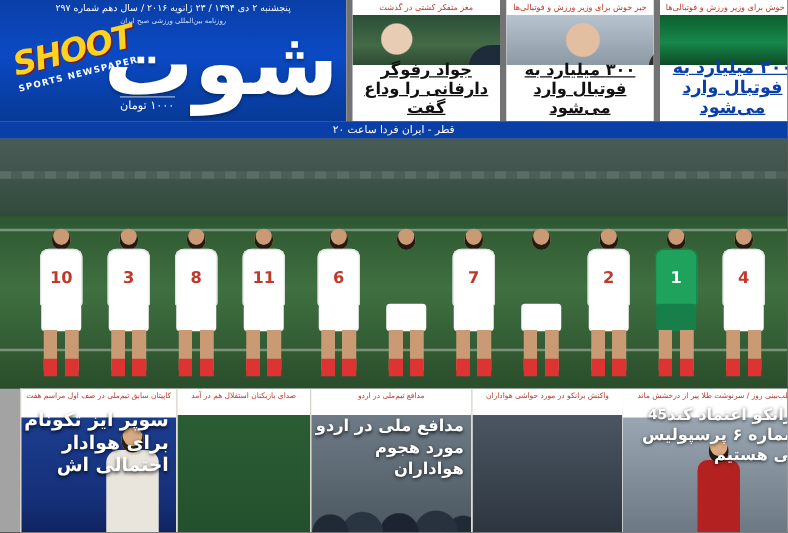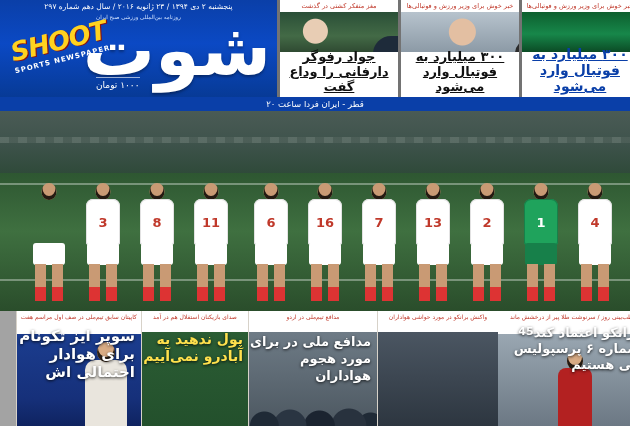--- a/index.html
+++ b/index.html
@@ -95,21 +95,21 @@
     color: #ffffff;
     font-size: 9px;
     border-top: 1px solid rgba(255,255,255,.6);
     padding-top: 2px;
   }
 
   
   .tcol {
     height: 97px;
     position: relative;
-    border-left: 3px solid #737373;
+    border-left: 5px solid #737373;
     background: #ffffff;
     flex: 0 0 auto;
   }
   .tcol .kicker {
     position: absolute;
     top: 2px;
     right: 3px;
     left: 3px;
     font-size: 6.5px;
     color: #c0392b;
@@ -462,41 +462,35 @@
           <div class="head"></div>
           <div class="body">
             <div class="num">2</div>
           </div>
           <div class="shorts"></div>
           <div class="legs"></div>
           <div class="socks"></div>
         </div>
       <div class="pl" style="right:174px">
           <div class="head"></div>
-          <div class="body">
-            <div class="num">13</div>
-          </div>
           <div class="shorts"></div>
           <div class="legs"></div>
           <div class="socks"></div>
         </div>
       <div class="pl" style="right:228px">
           <div class="head"></div>
           <div class="body">
             <div class="num">7</div>
           </div>
           <div class="shorts"></div>
           <div class="legs"></div>
           <div class="socks"></div>
         </div>
       <div class="pl" style="right:282px">
           <div class="head"></div>
-          <div class="body">
-            <div class="num">16</div>
-          </div>
           <div class="shorts"></div>
           <div class="legs"></div>
           <div class="socks"></div>
         </div>
       <div class="pl" style="right:336px">
           <div class="head"></div>
           <div class="body">
             <div class="num">6</div>
           </div>
           <div class="shorts"></div>
@@ -525,20 +519,23 @@
           <div class="head"></div>
           <div class="body">
             <div class="num">3</div>
           </div>
           <div class="shorts"></div>
           <div class="legs"></div>
           <div class="socks"></div>
         </div>
       <div class="pl" style="right:558px">
           <div class="head"></div>
+          <div class="body">
+            <div class="num">10</div>
+          </div>
           <div class="shorts"></div>
           <div class="legs"></div>
           <div class="socks"></div>
         </div>
     </div>
 
   </div>
 
   <div class="bottom">
 
@@ -546,29 +543,28 @@
       <div class="bkicker">کاپیتان سابق تیم‌ملی در صف اول مراسم هفت</div>
       <div class="bphoto">
           <div class="p-man"></div>
         </div>
       <div class="btext">سوپر ایز تکونام برای هوادار احتمالی اش</div>
     </div>
 
     <div class="bcol b2">
       <div class="bkicker">صدای بازیکنان استقلال هم در آمد</div>
       <div class="bphoto"></div>
-      <div class="btext">پول ندهید به‌ آبادرو نمی‌آییم</div>
     </div>
 
     <div class="bcol b3">
       <div class="bkicker">مدافع تیم‌ملی در اردو</div>
       <div class="bphoto">
           <div class="crowd"></div>
         </div>
-      <div class="btext">مدافع ملی در برای مورد هجوم هواداران</div>
+      <div class="btext">مدافع ملی در اردو مورد هجوم هواداران</div>
     </div>
 
     <div class="bcol b4">
       <div class="bkicker">واکنش برانکو در مورد حواشی هواداران</div>
       <div class="bphoto"></div>
     </div>
 
     <div class="bcol b5">
       <div class="bkicker">قطب‌بینی روز / سرنوشت طلا پیر از درخشش ماند</div>
       <div class="bphoto">

